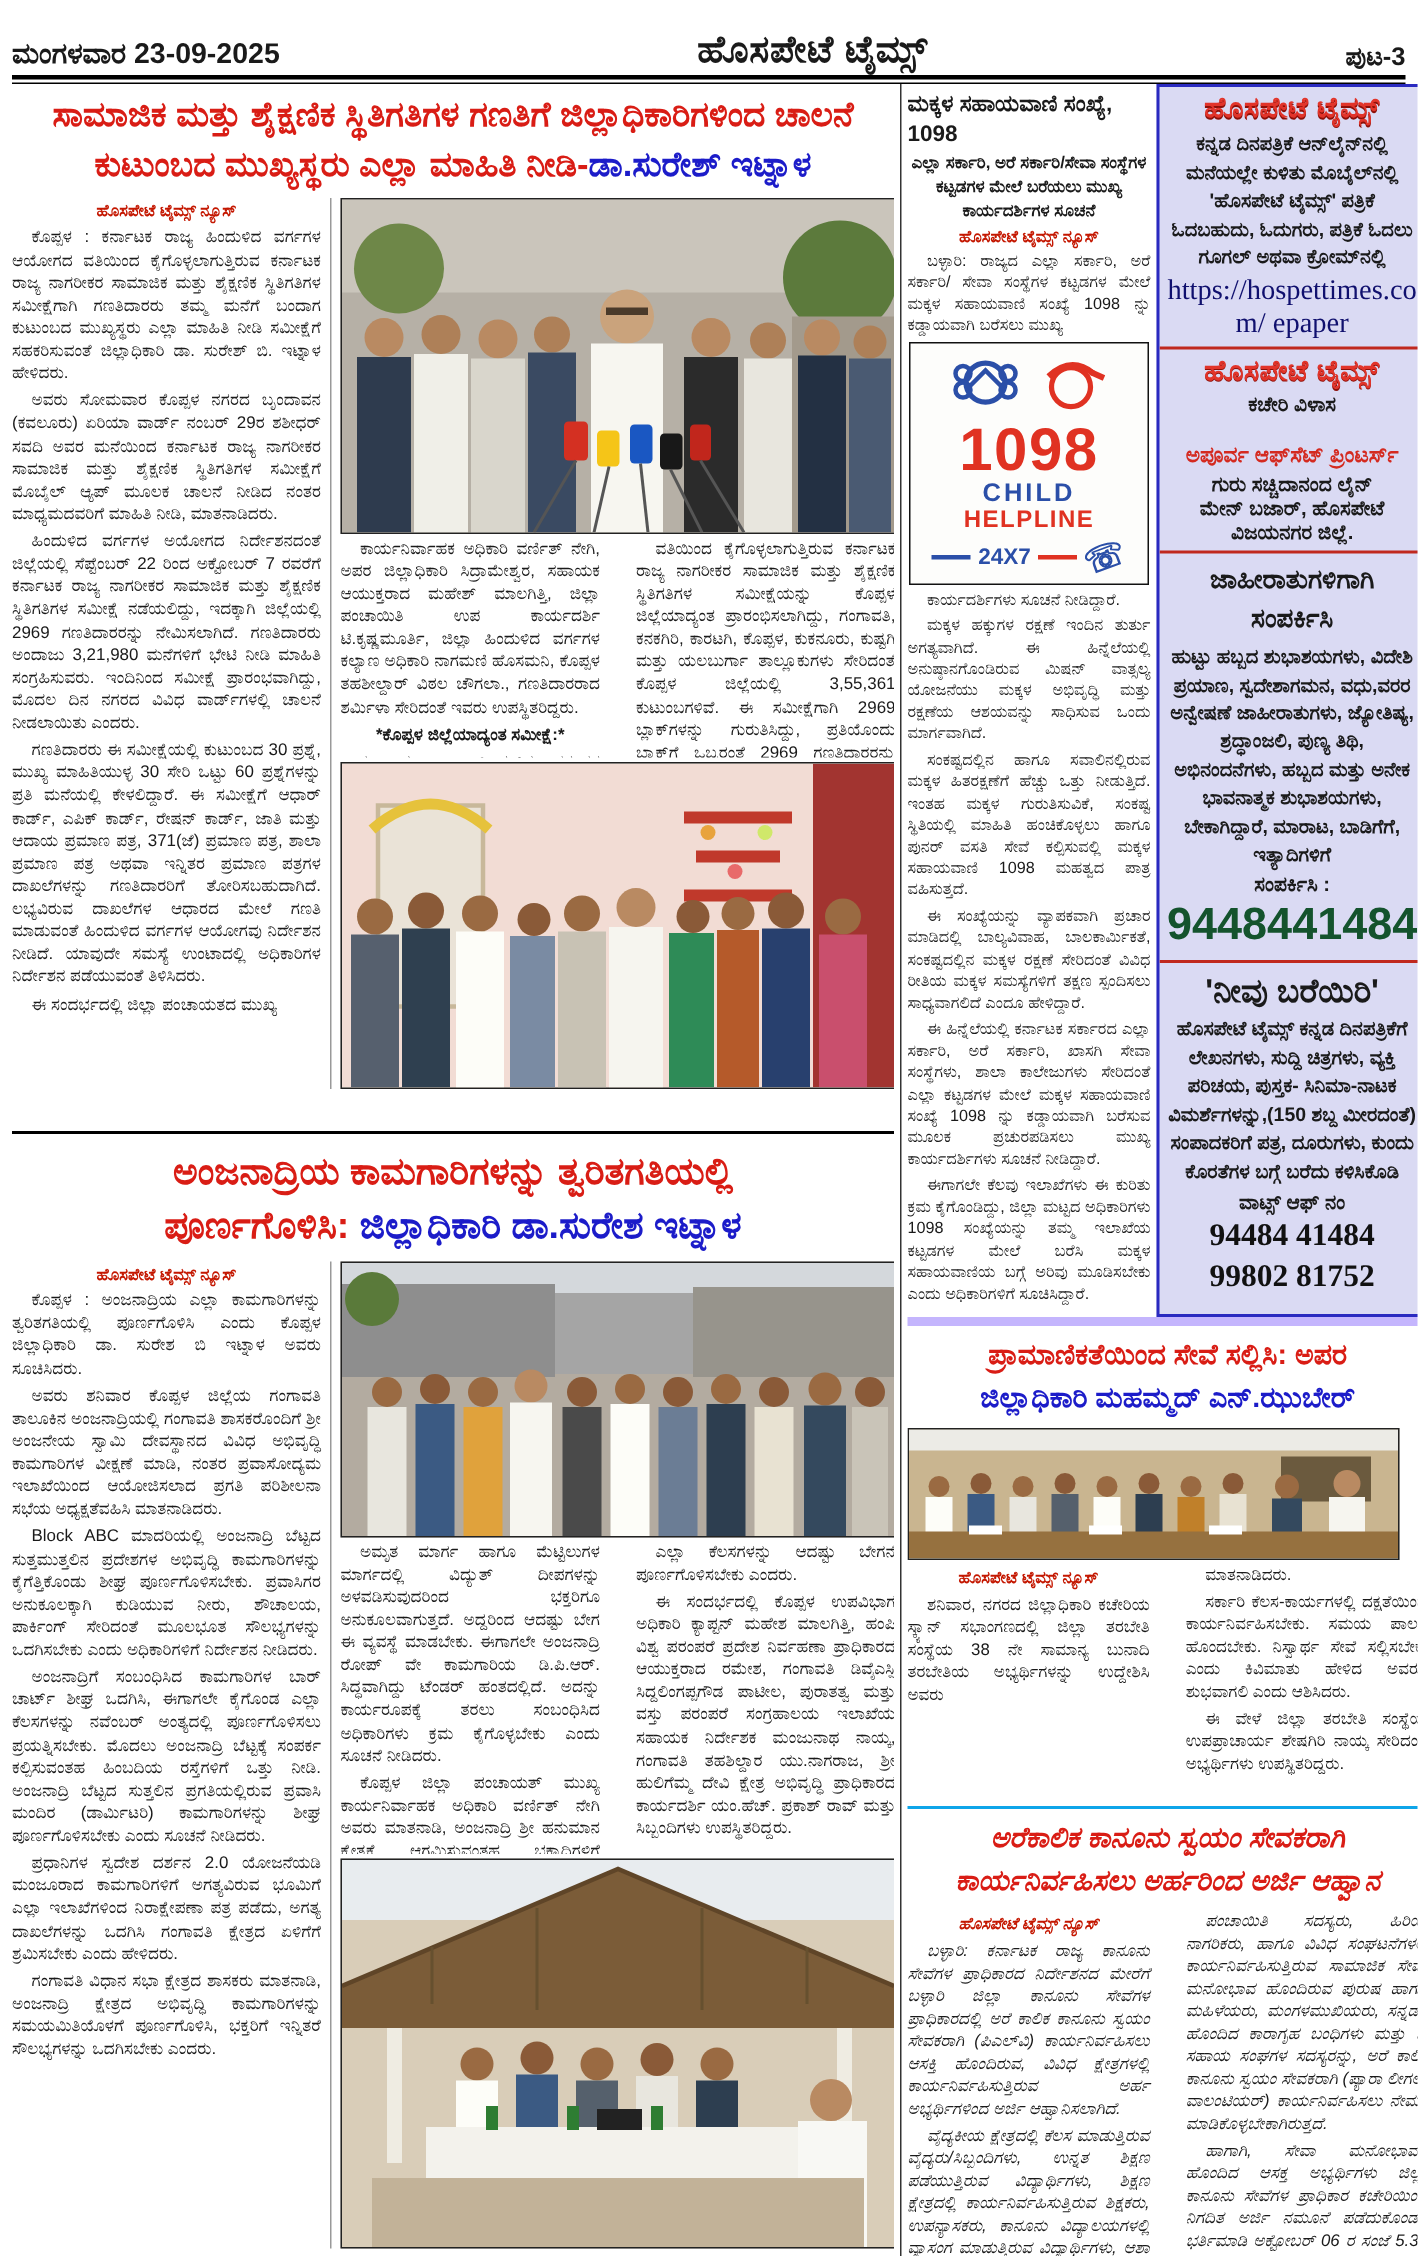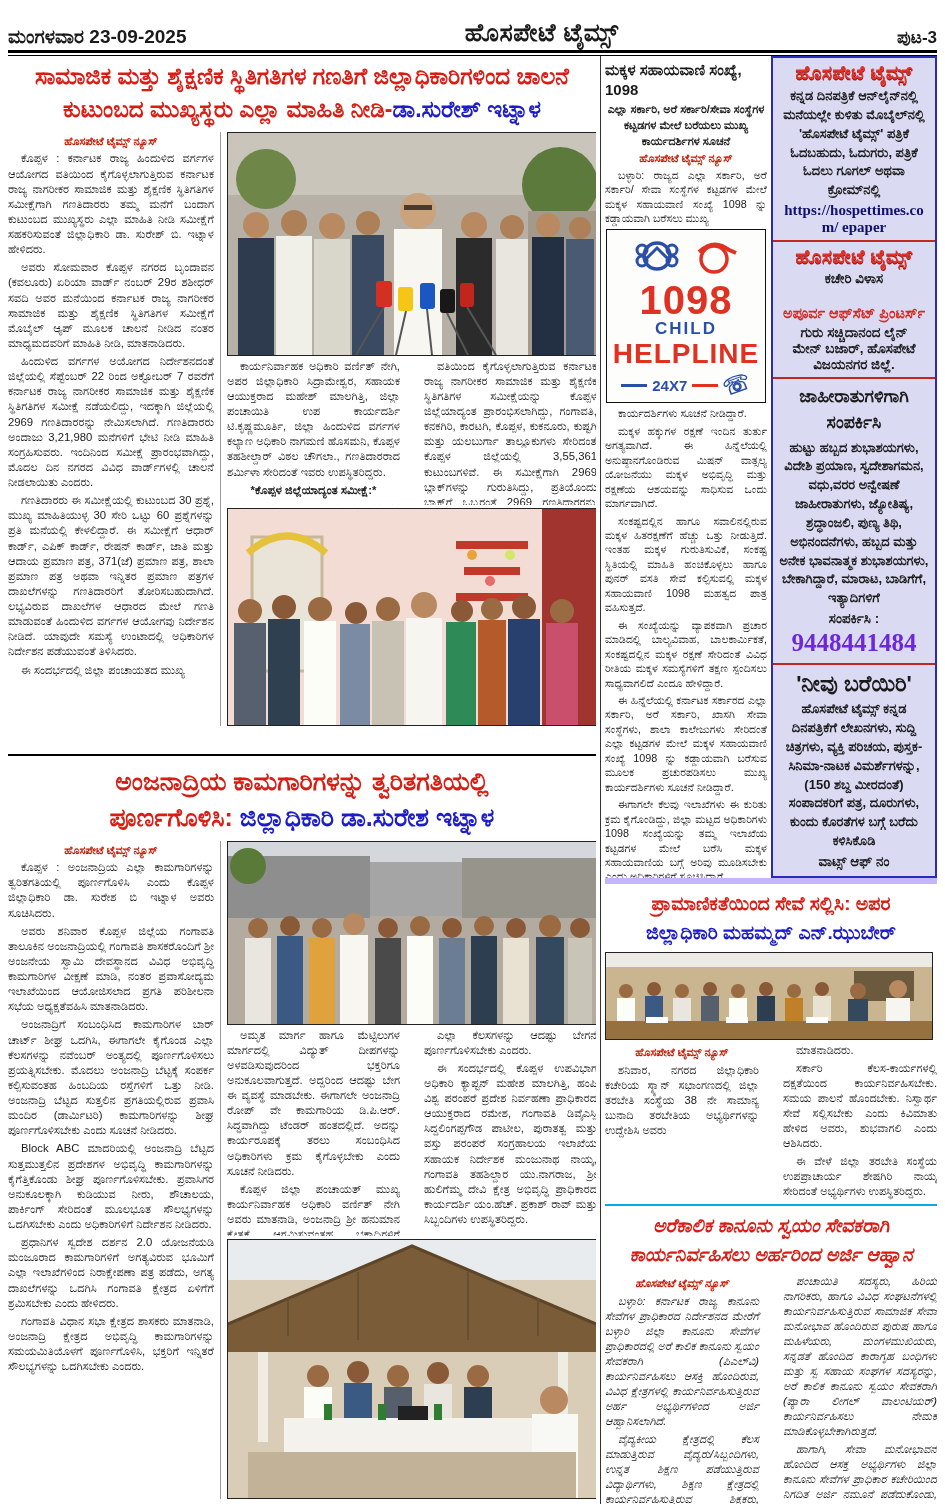--- a/index.html
+++ b/index.html
@@ -40,36 +40,36 @@
   .top-row{display:flex;height:822px;overflow:hidden;}
   .mid-col{width:162px;flex:0 0 162px;padding-right:4px;overflow:hidden;}
   .mid-col .btxt{font-size:10.8px;}
   .mc-head{font-size:15px;font-weight:800;text-align:left;line-height:1.3;margin:4px 0 2px;}
   .mc-sub{font-size:11.2px;font-weight:bold;text-align:center;line-height:1.45;margin-bottom:2px;}
   
   .hl-box{border:1.5px solid #111;background:#fdfdfb;margin:3px 1px;padding:4px 2px;text-align:center;}
   .hl-row{display:flex;justify-content:center;gap:14px;margin-top:2px;}
   .hl-num{font-size:40px;font-weight:800;color:#e03222;letter-spacing:1px;line-height:1.0;}
   .hl-child{font-size:17px;font-weight:800;color:#2b4fa8;letter-spacing:2px;line-height:1.1;}
-  .hl-help{font-size:28px;font-weight:800;color:#e03222;letter-spacing:1px;line-height:1.15;text-align:center;}
+  .hl-help{font-size:16px;font-weight:800;color:#e03222;letter-spacing:1px;line-height:1.15;text-align:center;}
   .hl-247{display:flex;align-items:center;justify-content:center;gap:5px;font-size:15px;font-weight:800;color:#2b4fa8;margin-top:2px;}
   .hl-247 .dash{flex:0 0 26px;border-top:3px solid #2b4fa8;}
   .hl-247 .dash.r{border-color:#e03222;}
   .hl-phone{color:#2b4fa8;font-size:22px;transform:rotate(-20deg);display:inline-block;}
   
   .ads-col{flex:1;border:2px solid #2a2ac0;background:#dadaf3;display:flex;flex-direction:column;overflow:hidden;}
   .ad-box{padding:4px 5px;text-align:center;}
   .ad-sep{border-top:2px solid #c0281e;}
   .ad-title{font-size:19px;font-weight:800;color:#e2342a;text-shadow:0 1px 0 #8c0f08;letter-spacing:.4px;}
   .ad-body{font-size:13px;font-weight:bold;line-height:1.45;margin-top:3px;}
-  .ad-link{font-family:"Liberation Serif",serif;font-size:15px;font-weight:bold;color:#10106e;margin-top:2px;word-break:break-all;}
+  .ad-link{font-family:"Liberation Serif",serif;font-size:19px;font-weight:normal;color:#10106e;margin-top:2px;word-break:break-all;}
   .ad-sub{font-size:13.5px;font-weight:bold;margin-top:3px;}
   .ad-red-name{font-size:14.5px;font-weight:800;color:#d42a20;margin-top:18px;}
   .ad-contact-title{font-size:17.5px;font-weight:800;line-height:1.5;}
-  .ad-phone-big{font-family:Liberation Serif, serif;font-size:25px;font-weight:800;color:#6d28d9;margin:2px 0;}
+  .ad-phone-big{font-family:Liberation Sans, sans-serif;font-size:30px;font-weight:800;color:#14532d;margin:2px 0;}
   .ad-write-title{font-size:22px;font-weight:800;margin:2px 0;}
   .ad-phone-blk{font-family:"Liberation Serif",serif;font-size:21px;font-weight:800;color:#111;line-height:1.3;}
   .ad-email{font-size:11px;font-weight:bold;margin-top:13px;text-align:center;}
   
   .wx{border-top:2px solid #c0281e;}
   .wx-head{background:#cde9c2;border:2px solid #d43838;font-size:14px;font-weight:800;text-align:center;padding:2px 0;margin:3px 3px 2px;}
   .wx-head.sm{font-size:11.5px;padding:1px 0;}
   .wx-row{font-size:11.3px;font-weight:bold;padding:1px 6px;text-align:left;}
   
   .sec3{border-top:6px solid #c4b5fd;padding-top:2px;height:318px;overflow:hidden;}
@@ -206,22 +206,22 @@
       <section style="height:748px;overflow:hidden;">
         <div class="headline h-a2">
           <span class="red">ಅಂಜನಾದ್ರಿಯ ಕಾಮಗಾರಿಗಳನ್ನು ತ್ವರಿತಗತಿಯಲ್ಲಿ</span><br>
           <span class="red">ಪೂರ್ಣಗೊಳಿಸಿ: </span><span class="blue">ಜಿಲ್ಲಾಧಿಕಾರಿ ಡಾ.ಸುರೇಶ ಇಟ್ನಾಳ</span>
         </div>
         <div class="a-body">
           <div class="col-narrow btxt">
             <div class="dateline">ಹೊಸಪೇಟೆ ಟೈಮ್ಸ್ ನ್ಯೂಸ್</div>
             <p>ಕೊಪ್ಪಳ : ಅಂಜನಾದ್ರಿಯ ಎಲ್ಲಾ ಕಾಮಗಾರಿಗಳನ್ನು ತ್ವರಿತಗತಿಯಲ್ಲಿ ಪೂರ್ಣಗೊಳಿಸಿ ಎಂದು ಕೊಪ್ಪಳ ಜಿಲ್ಲಾಧಿಕಾರಿ ಡಾ. ಸುರೇಶ ಬಿ ಇಟ್ನಾಳ ಅವರು ಸೂಚಿಸಿದರು.</p>
             <p>ಅವರು ಶನಿವಾರ ಕೊಪ್ಪಳ ಜಿಲ್ಲೆಯ ಗಂಗಾವತಿ ತಾಲೂಕಿನ ಅಂಜನಾದ್ರಿಯಲ್ಲಿ ಗಂಗಾವತಿ ಶಾಸಕರೊಂದಿಗೆ ಶ್ರೀ ಅಂಜನೇಯ ಸ್ವಾಮಿ ದೇವಸ್ಥಾನದ ವಿವಿಧ ಅಭಿವೃದ್ಧಿ ಕಾಮಗಾರಿಗಳ ವೀಕ್ಷಣೆ ಮಾಡಿ, ನಂತರ ಪ್ರವಾಸೋದ್ಯಮ ಇಲಾಖೆಯಿಂದ ಆಯೋಜಿಸಲಾದ ಪ್ರಗತಿ ಪರಿಶೀಲನಾ ಸಭೆಯ ಅಧ್ಯಕ್ಷತೆವಹಿಸಿ ಮಾತನಾಡಿದರು.</p>
+            <p>Block ABC ಮಾದರಿಯಲ್ಲಿ ಅಂಜನಾದ್ರಿ ಬೆಟ್ಟದ ಸುತ್ತಮುತ್ತಲಿನ ಪ್ರದೇಶಗಳ ಅಭಿವೃದ್ಧಿ ಕಾಮಗಾರಿಗಳನ್ನು ಕೈಗೆತ್ತಿಕೊಂಡು ಶೀಘ್ರ ಪೂರ್ಣಗೊಳಿಸಬೇಕು. ಪ್ರವಾಸಿಗರ ಅನುಕೂಲಕ್ಕಾಗಿ ಕುಡಿಯುವ ನೀರು, ಶೌಚಾಲಯ, ಪಾರ್ಕಿಂಗ್ ಸೇರಿದಂತೆ ಮೂಲಭೂತ ಸೌಲಭ್ಯಗಳನ್ನು ಒದಗಿಸಬೇಕು ಎಂದು ಅಧಿಕಾರಿಗಳಿಗೆ ನಿರ್ದೇಶನ ನೀಡಿದರು.</p>
             <p>ಅಂಜನಾದ್ರಿಗೆ ಸಂಬಂಧಿಸಿದ ಕಾಮಗಾರಿಗಳ ಬಾರ್ ಚಾರ್ಟ್ ಶೀಘ್ರ ಒದಗಿಸಿ, ಈಗಾಗಲೇ ಕೈಗೊಂಡ ಎಲ್ಲಾ ಕೆಲಸಗಳನ್ನು ನವೆಂಬರ್ ಅಂತ್ಯದಲ್ಲಿ ಪೂರ್ಣಗೊಳಿಸಲು ಪ್ರಯತ್ನಿಸಬೇಕು. ಮೊದಲು ಅಂಜನಾದ್ರಿ ಬೆಟ್ಟಕ್ಕೆ ಸಂಪರ್ಕ ಕಲ್ಪಿಸುವಂತಹ ಹಿಂಬದಿಯ ರಸ್ತೆಗಳಿಗೆ ಒತ್ತು ನೀಡಿ. ಅಂಜನಾದ್ರಿ ಬೆಟ್ಟದ ಸುತ್ತಲಿನ ಪ್ರಗತಿಯಲ್ಲಿರುವ ಪ್ರವಾಸಿ ಮಂದಿರ (ಡಾರ್ಮಿಟರಿ) ಕಾಮಗಾರಿಗಳನ್ನು ಶೀಘ್ರ ಪೂರ್ಣಗೊಳಿಸಬೇಕು ಎಂದು ಸೂಚನೆ ನೀಡಿದರು.</p>
-            <p>Block ABC ಮಾದರಿಯಲ್ಲಿ ಅಂಜನಾದ್ರಿ ಬೆಟ್ಟದ ಸುತ್ತಮುತ್ತಲಿನ ಪ್ರದೇಶಗಳ ಅಭಿವೃದ್ಧಿ ಕಾಮಗಾರಿಗಳನ್ನು ಕೈಗೆತ್ತಿಕೊಂಡು ಶೀಘ್ರ ಪೂರ್ಣಗೊಳಿಸಬೇಕು. ಪ್ರವಾಸಿಗರ ಅನುಕೂಲಕ್ಕಾಗಿ ಕುಡಿಯುವ ನೀರು, ಶೌಚಾಲಯ, ಪಾರ್ಕಿಂಗ್ ಸೇರಿದಂತೆ ಮೂಲಭೂತ ಸೌಲಭ್ಯಗಳನ್ನು ಒದಗಿಸಬೇಕು ಎಂದು ಅಧಿಕಾರಿಗಳಿಗೆ ನಿರ್ದೇಶನ ನೀಡಿದರು.</p>
             <p>ಪ್ರಧಾನಿಗಳ ಸ್ವದೇಶ ದರ್ಶನ 2.0 ಯೋಜನೆಯಡಿ ಮಂಜೂರಾದ ಕಾಮಗಾರಿಗಳಿಗೆ ಅಗತ್ಯವಿರುವ ಭೂಮಿಗೆ ಎಲ್ಲಾ ಇಲಾಖೆಗಳಿಂದ ನಿರಾಕ್ಷೇಪಣಾ ಪತ್ರ ಪಡೆದು, ಅಗತ್ಯ ದಾಖಲೆಗಳನ್ನು ಒದಗಿಸಿ ಗಂಗಾವತಿ ಕ್ಷೇತ್ರದ ಏಳಿಗೆಗೆ ಶ್ರಮಿಸಬೇಕು ಎಂದು ಹೇಳಿದರು.</p>
             <p>ಗಂಗಾವತಿ ವಿಧಾನ ಸಭಾ ಕ್ಷೇತ್ರದ ಶಾಸಕರು ಮಾತನಾಡಿ, ಅಂಜನಾದ್ರಿ ಕ್ಷೇತ್ರದ ಅಭಿವೃದ್ಧಿ ಕಾಮಗಾರಿಗಳನ್ನು ಸಮಯಮಿತಿಯೊಳಗೆ ಪೂರ್ಣಗೊಳಿಸಿ, ಭಕ್ತರಿಗೆ ಇನ್ನಿತರೆ ಸೌಲಭ್ಯಗಳನ್ನು ಒದಗಿಸಬೇಕು ಎಂದರು.</p>
           </div>
           <div class="a-right">
             <div class="photo" style="width:368px;height:182px;">
               <svg width="368" height="182" viewBox="0 0 368 182">
                 <rect width="368" height="182" fill="#b3aba0"></rect>
                 <rect width="368" height="26" fill="#d4d8dc"></rect>
                 <rect x="0" y="14" width="142" height="62" fill="#8e8e8e"></rect>
                 <rect x="142" y="20" width="92" height="54" fill="#a5a5a5"></rect>

